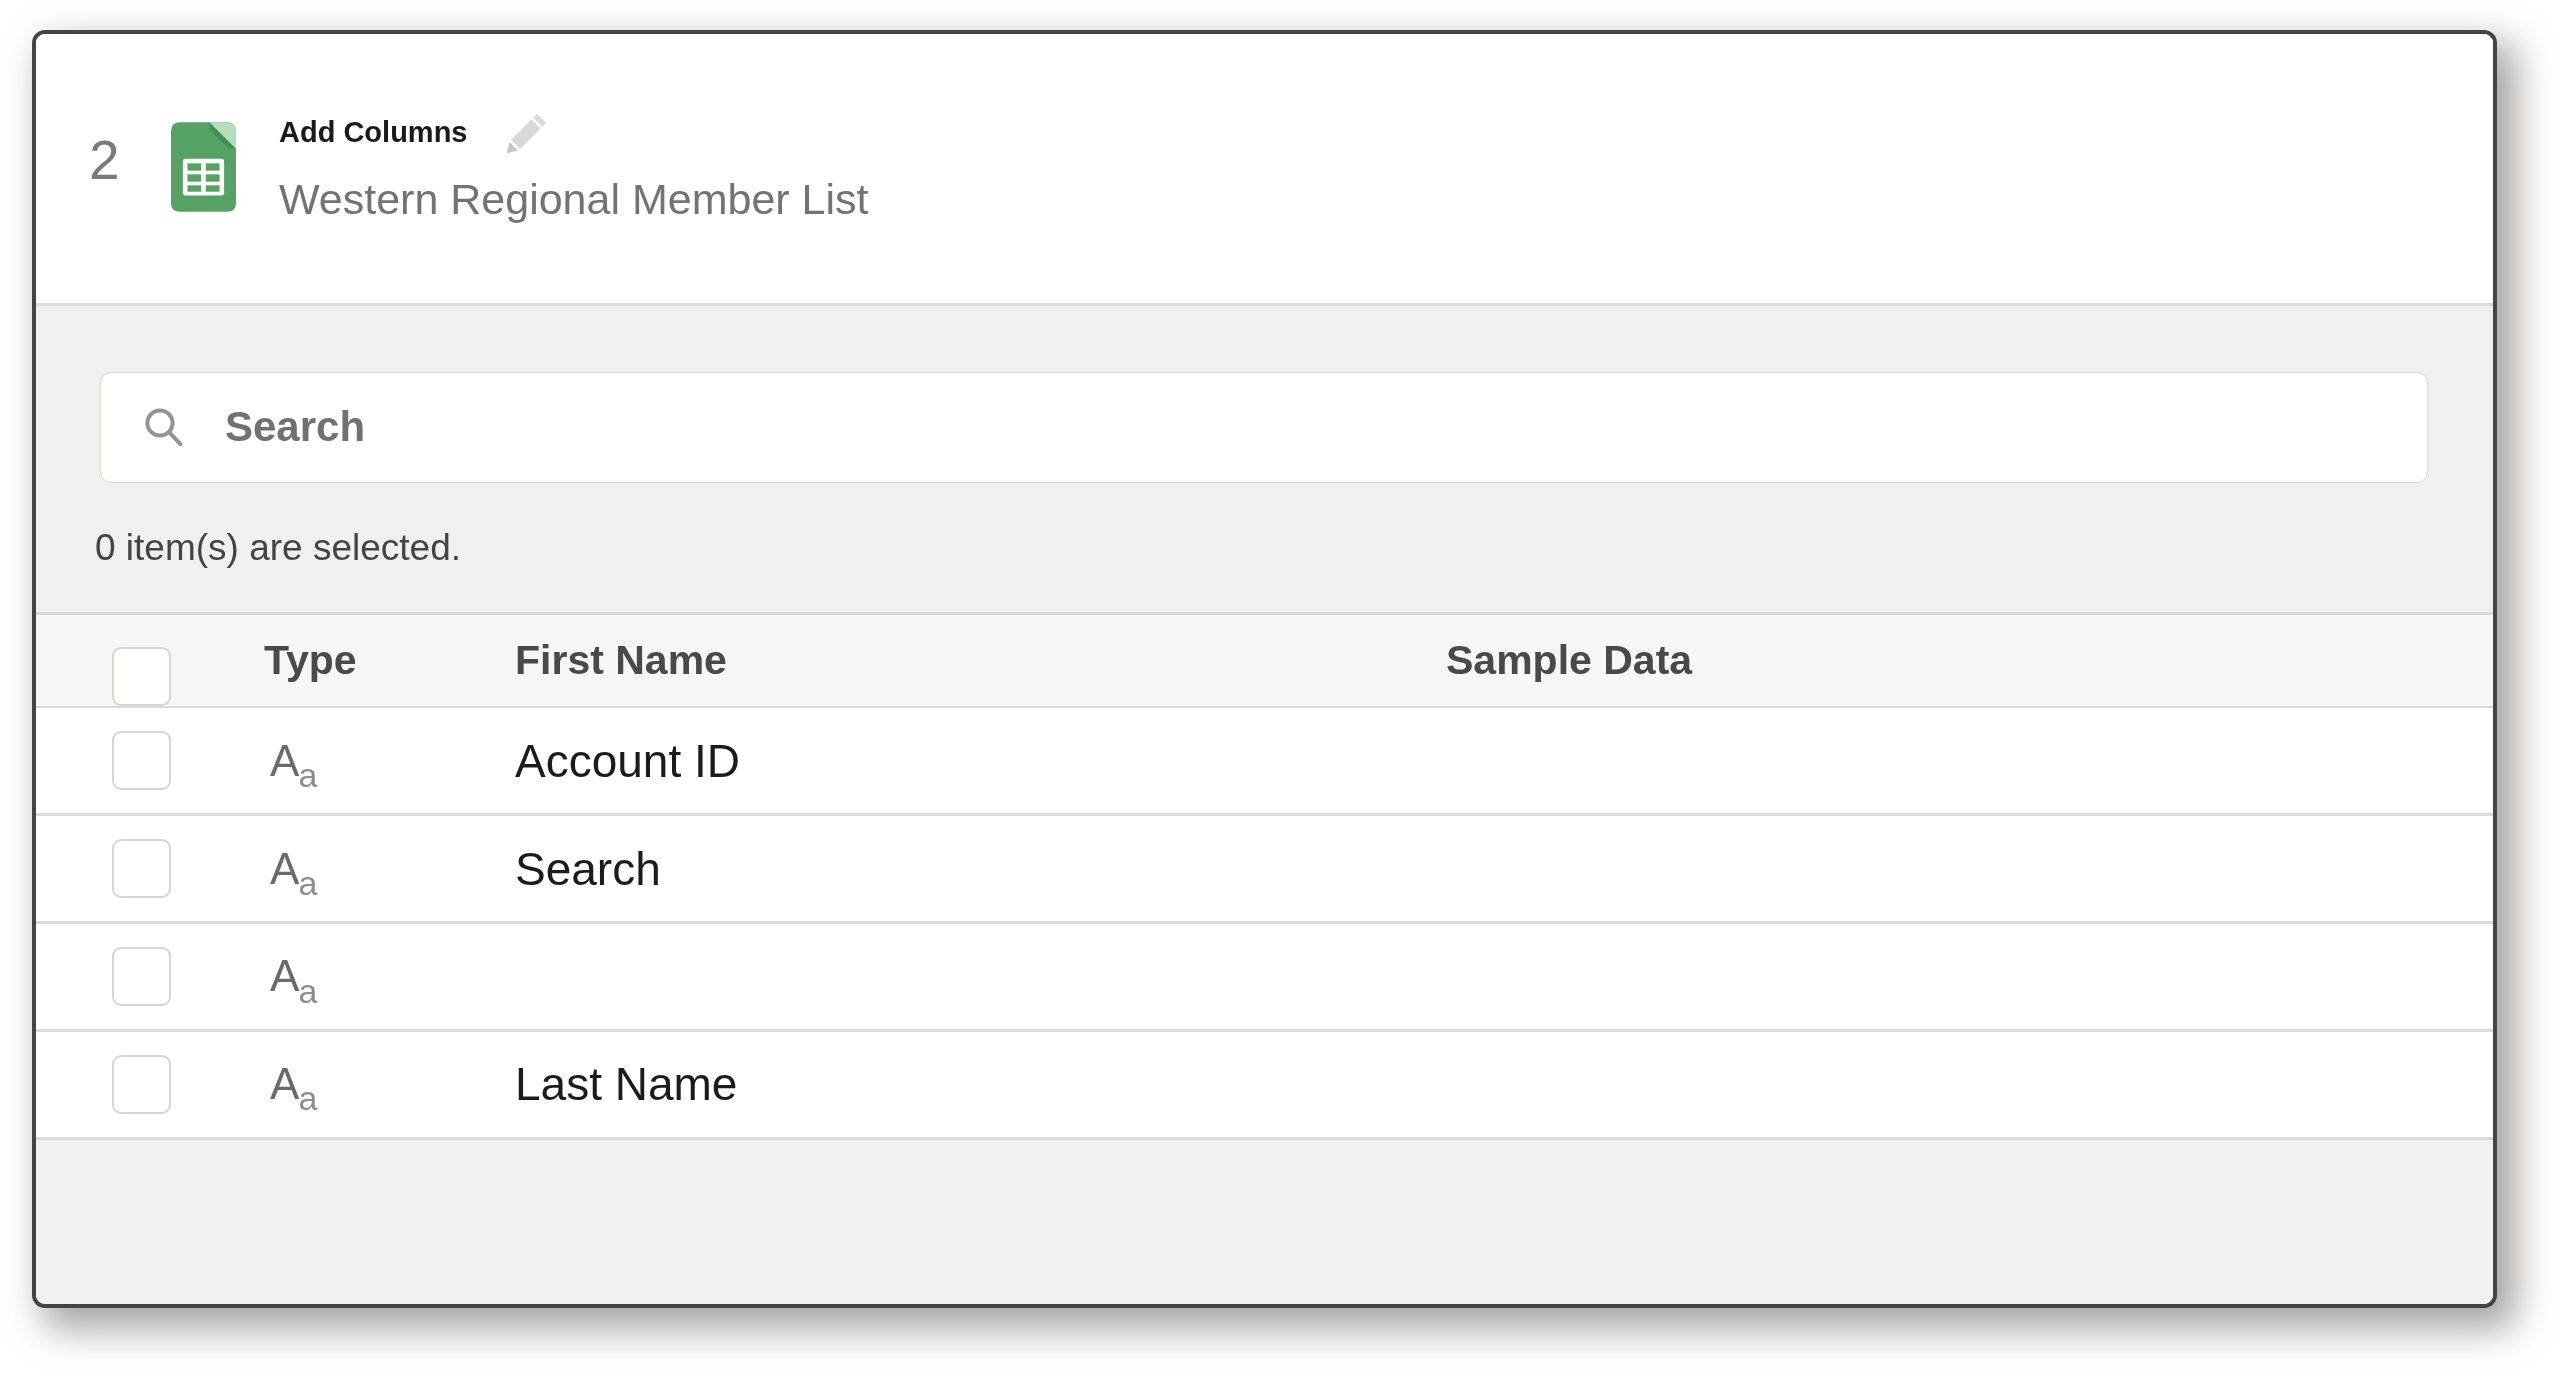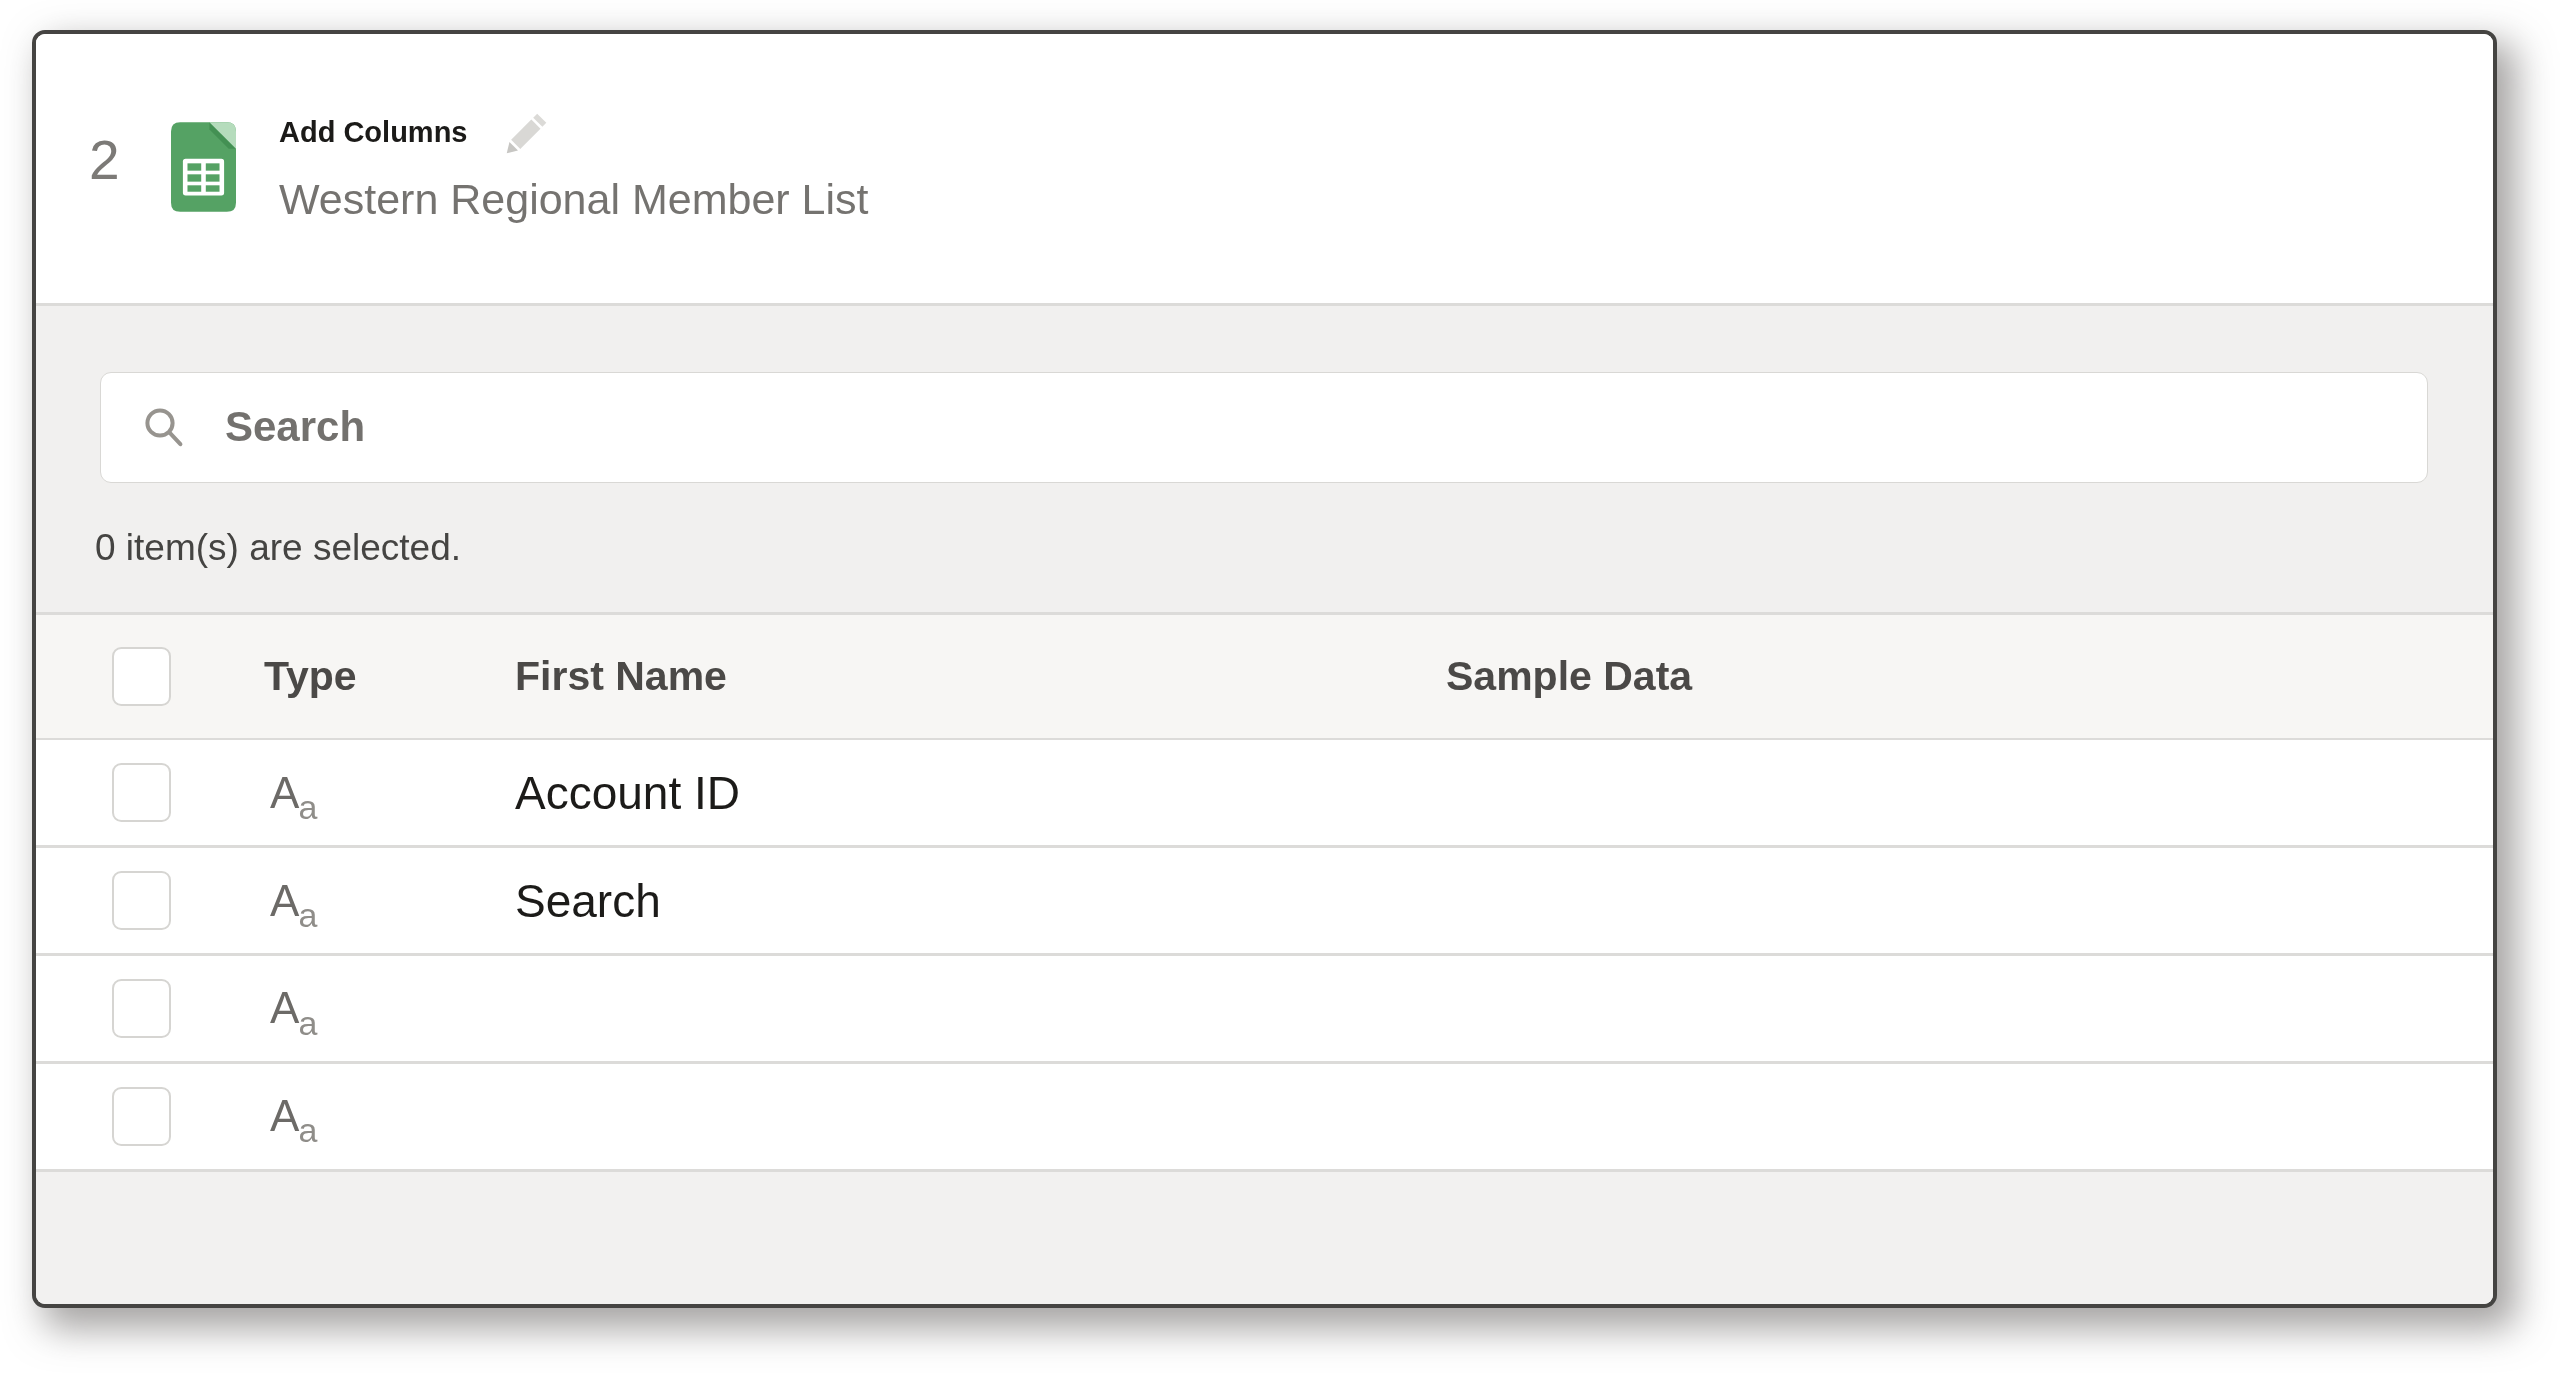--- a/index.html
+++ b/index.html
@@ -49,21 +49,21 @@
   .search-input {
     flex: 1; border: none; outline: none; background: transparent;
     margin-left: 35px; font-size: 42px; color: #33312f;
     font-family: "Liberation Sans", sans-serif;
     font-weight: bold;
   }
   .search-input::placeholder { color: #73716e; opacity: 1; }
   .selected-count { position: absolute; left: 59px; top: 221px; font-size: 37px; color: #454442; }
 
   
-  .thead { height: 123px; flex: none; background: #f7f6f4; position: relative; }
+  .thead { height: 91px; flex: none; background: #f7f6f4; position: relative; }
   .trow  { height: 105px; flex: none; background: #ffffff; position: relative; }
   .footer-band { flex: 1; background: #f2f1f0; }
 
   .checkbox {
     position: absolute; left: 76px;
     width: 59px; height: 59px; box-sizing: border-box;
     background: #ffffff; border: 2.8px solid #d6d5d2; border-radius: 9.2px;
     cursor: pointer;
   }
   .thead .checkbox { top: 32px; }
@@ -173,20 +173,21 @@
     <div class="cell col-sample sample-data"></div>
   </div>
   <div class="divider"></div>
 
   <div class="trow">
     <div class="checkbox"></div>
     <div class="cell type-icon">
       <span class="aa-main">A</span>
         <span class="aa-sub">a</span>
     </div>
+    <div class="cell col-field field-name">Last Name</div>
     <div class="cell col-sample sample-data"></div>
   </div>
   <div class="divider"></div>
 
   <div class="footer-band"></div>
 
 </div>
 
 
 </body></html>

